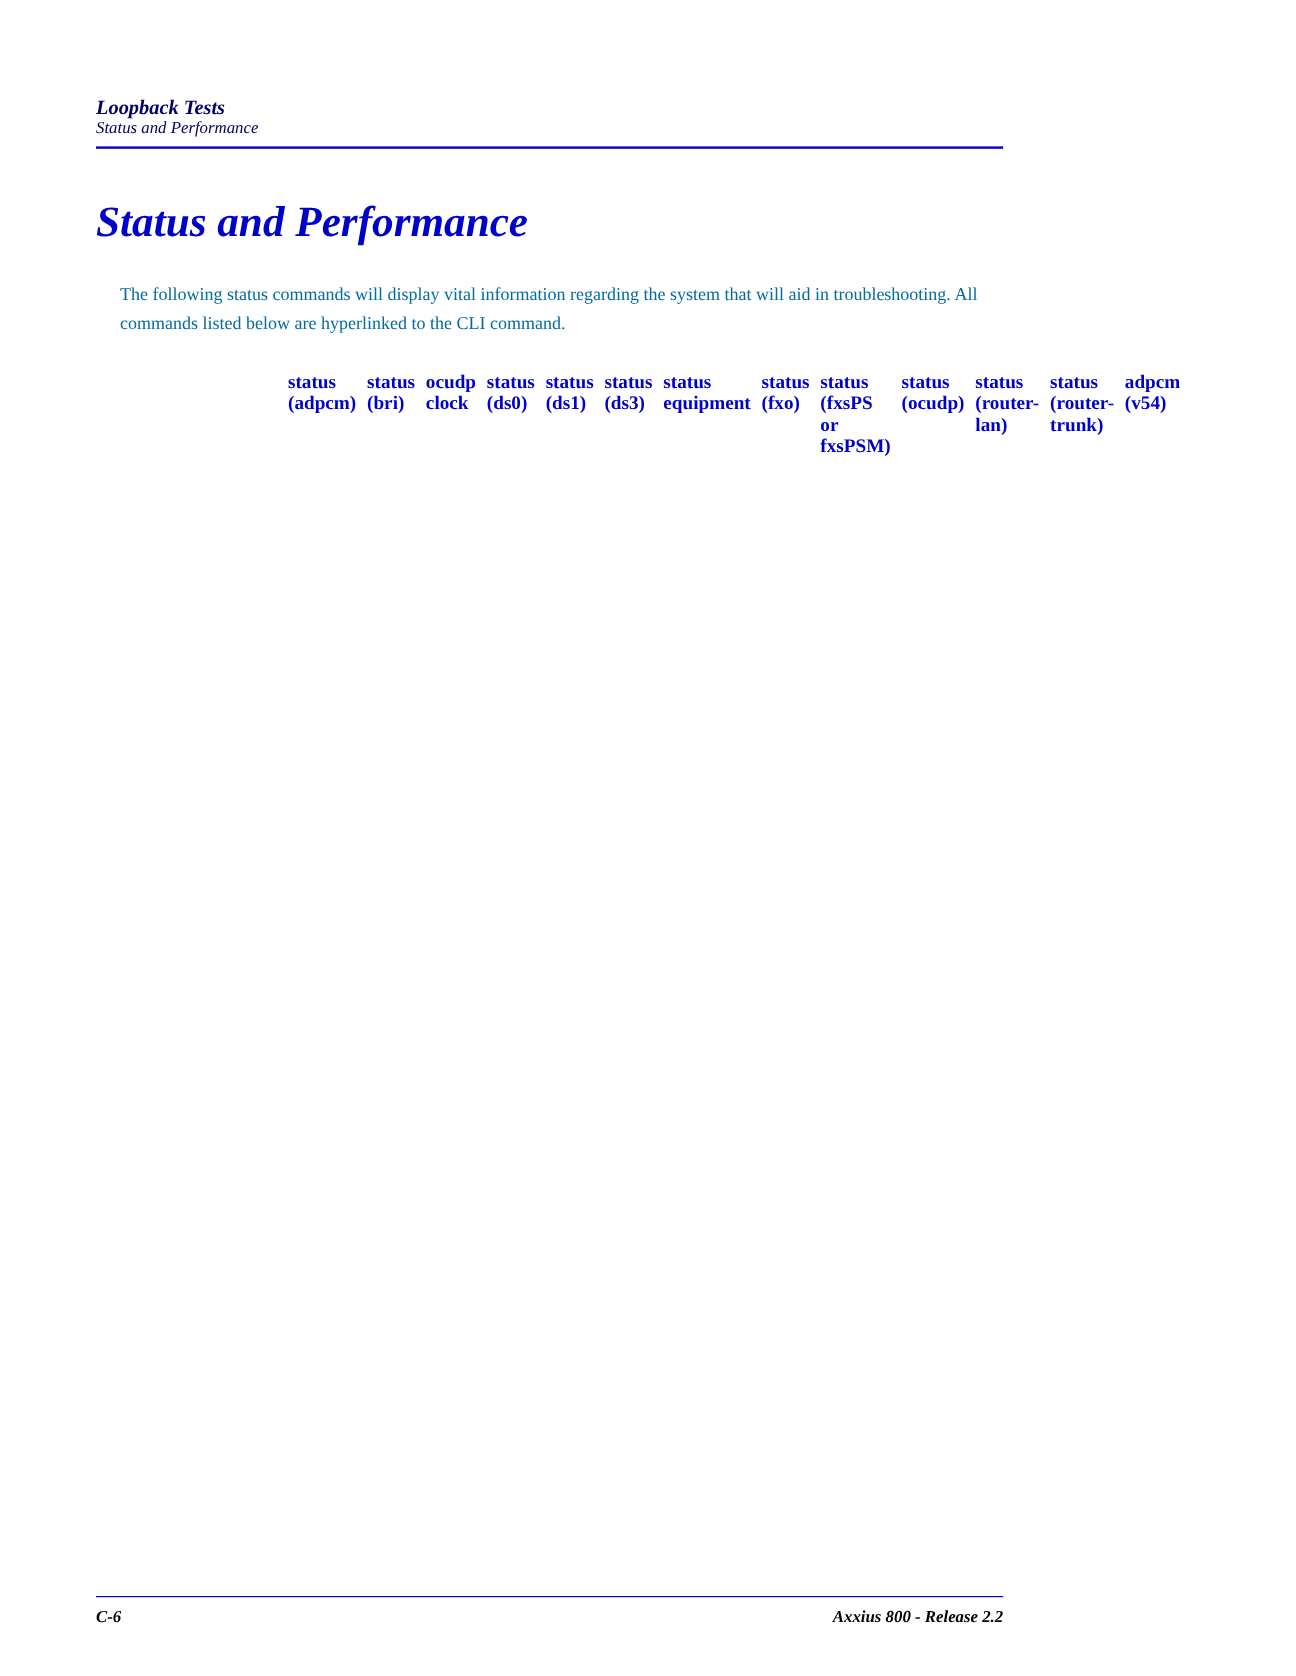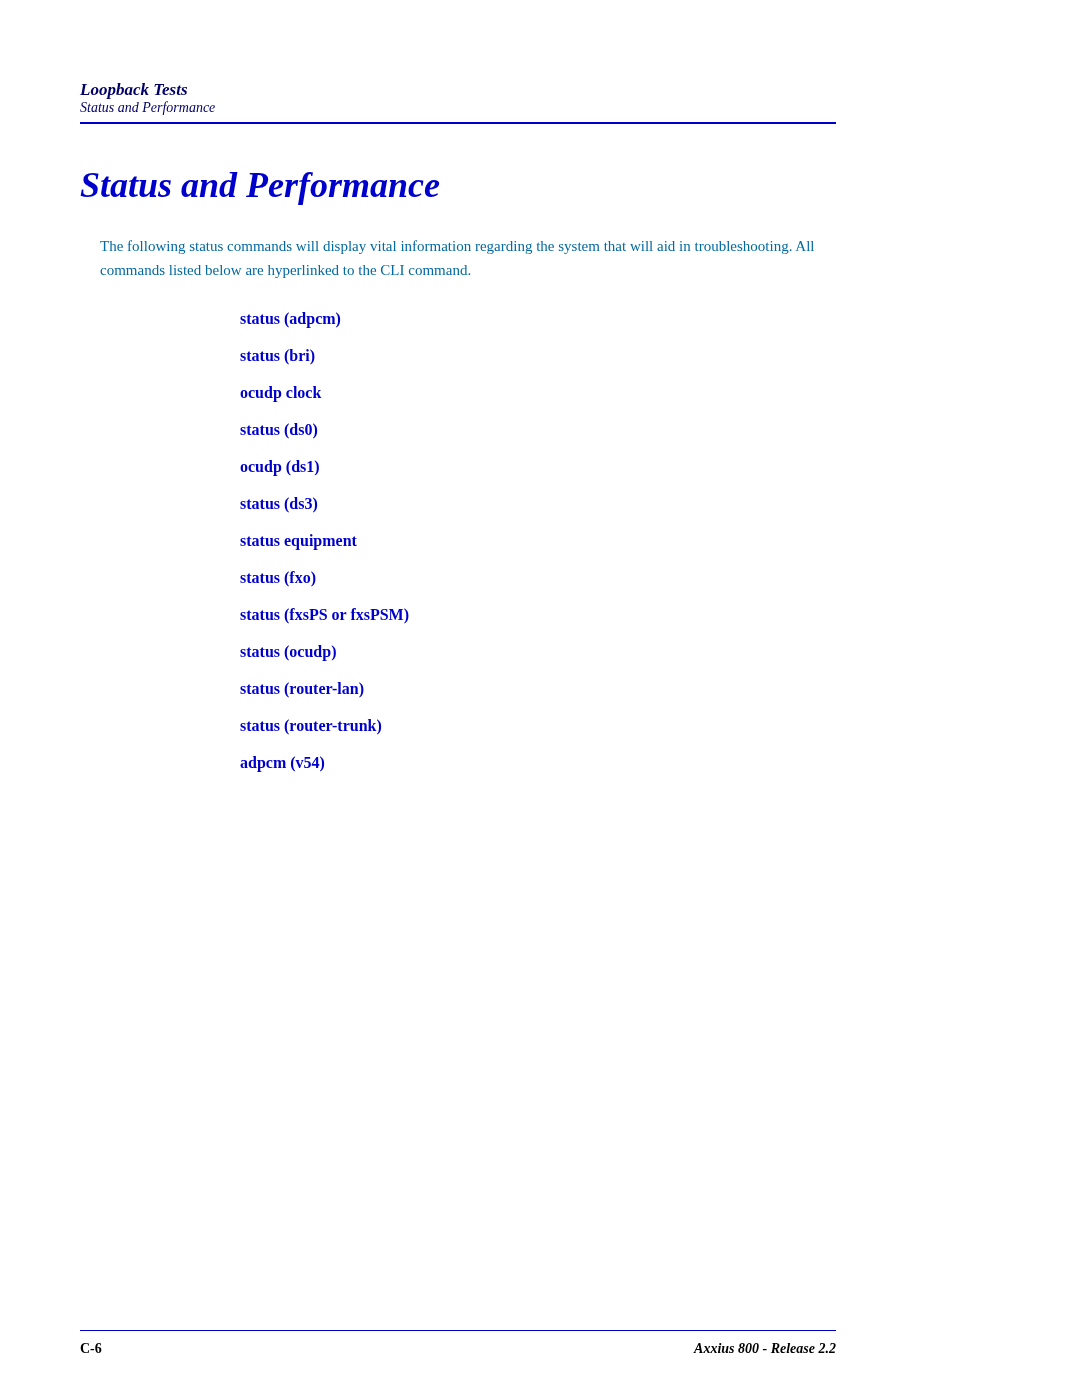--- a/index.html
+++ b/index.html
@@ -71,22 +71,22 @@
       color: #0369a1;
       line-height: 1.6;
       margin-bottom: 28px;
       margin-left: 20px;
       max-width: 750px;
     }
 
     .commands-list {
       margin-left: 160px;
       display: flex;
-      flex-direction: column;
-      gap: 19px;
+      flex-direction: row;
+      gap: 9px;
       margin-top: 12px;
     }
 
     .command-link {
       font-size: 16px;
       font-weight: bold;
       color: #0000cc;
       text-decoration: none;
       display: block;
     }
@@ -105,20 +105,21 @@
       margin-bottom: 10px;
     }
 
     .footer-content {
       display: flex;
       justify-content: space-between;
       align-items: center;
     }
 
     .footer-left {
+      font-style: italic;
       font-weight: bold;
       font-size: 14px;
       color: #000000;
     }
 
     .footer-right {
       font-style: italic;
       font-weight: bold;
       font-size: 14px;
       color: #000000;
@@ -141,21 +142,21 @@
 
     <h1 class="page-heading">Status and Performance</h1>
 
     <p class="intro-text">The following status commands will display vital information regarding the system that will aid in troubleshooting. All commands listed below are hyperlinked to the CLI command.</p>
 
     <div class="commands-list">
     <a href="#" class="command-link">status (adpcm)</a>
         <a href="#" class="command-link">status (bri)</a>
         <a href="#" class="command-link">ocudp clock</a>
         <a href="#" class="command-link">status (ds0)</a>
-        <a href="#" class="command-link">ocudp (ds1)</a>
+        <a href="#" class="command-link">status (ds1)</a>
         <a href="#" class="command-link">status (ds3)</a>
         <a href="#" class="command-link">status equipment</a>
         <a href="#" class="command-link">status (fxo)</a>
         <a href="#" class="command-link">status (fxsPS or fxsPSM)</a>
         <a href="#" class="command-link">status (ocudp)</a>
         <a href="#" class="command-link">status (router-lan)</a>
         <a href="#" class="command-link">status (router-trunk)</a>
         <a href="#" class="command-link">adpcm (v54)</a>
       </div>
 

